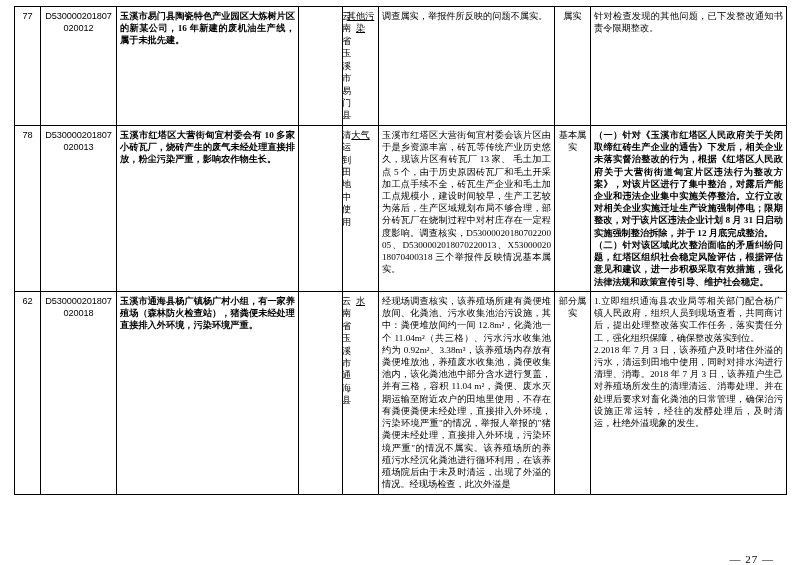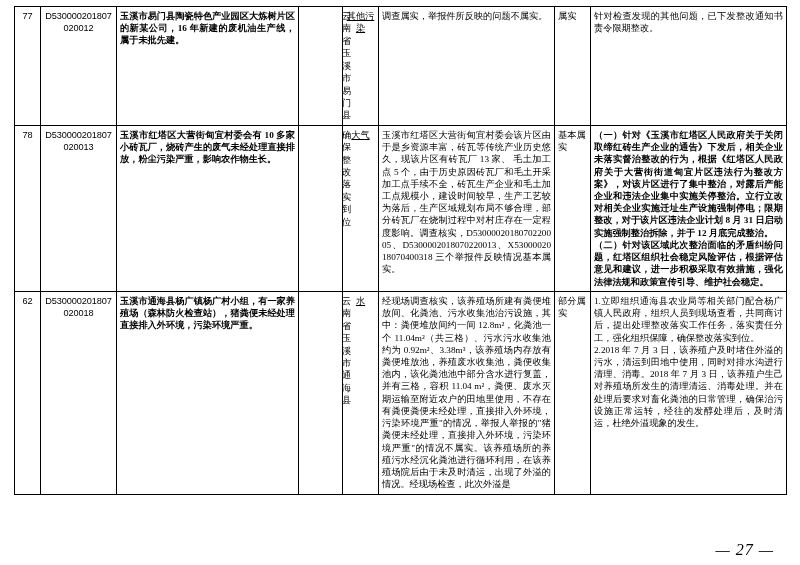--- a/index.html
+++ b/index.html
@@ -65,36 +65,36 @@
     text-align: center;
     vertical-align: middle;
     font-size: 9.2px;
   }
   td.type div { line-height: 1.35; text-decoration: underline; }
   td.body {
     text-align: justify;
     text-justify: inter-ideograph;
   }
   td.status {
+    text-align: center;
     vertical-align: middle;
     font-size: 9.2px;
   }
   td.status div { line-height: 1.35; }
   td.result {
     text-align: justify;
     text-justify: inter-ideograph;
   }
   .pagenum {
     position: absolute;
     right: 26px;
-    bottom: 6px;
-    font-size: 16px;
+    bottom: 0;
+    font-size: 11px;
     font-family: "Liberation Serif", serif;
     letter-spacing: 1px;
-    font-style: italic;
   }
   
   col.c1 { width: 26px; }
   col.c2 { width: 76px; }
   col.c3 { width: 182px; }
   col.c4 { width: 44px; }
   col.c5 { width: 36px; }
   col.c6 { width: 176px; }
   col.c7 { width: 36px; }
   col.c8 { width: 196px; }
@@ -132,21 +132,21 @@
           <div>属实</div>
         </td>
         <td class="result">针对检查发现的其他问题，已下发整改通知书 责令限期整改。</td>
       </tr>
 
       <tr>
         <td class="num">78</td>
         <td class="code">D530000201807020013</td>
         <td class="title">玉溪市红塔区大营街甸宜村委会有 10 多家小砖瓦厂，烧砖产生的废气未经处理直接排放，粉尘污染严重，影响农作物生长。</td>
         <td class="region">
-          <div>确保整改落实到位</div>
+          <div>清运到田地中使用</div>
         </td>
         <td class="type">
           <div>大气</div>
         </td>
         <td class="body">玉溪市红塔区大营街甸宜村委会该片区由于是乡资源丰富，砖瓦等传统产业历史悠久，现该片区有砖瓦厂 13 家、 毛土加工点 5 个，由于历史原因砖瓦厂和毛土开采加工点手续不全，砖瓦生产企业和毛土加工点规模小，建设时间较早，生产工艺较为落后，生产区域规划布局不够合理，部分砖瓦厂在烧制过程中对村庄存在一定程度影响。调查核实，D5300002018070220005、D5300002018070220013、X5300002018070400318 三个举报件反映情况基本属实。</td>
         <td class="status">
           <div>基本属实</div>
         </td>
         <td class="result" style="white-space: pre-line; font-weight: bold;">（一）针对《玉溪市红塔区人民政府关于关闭取缔红砖生产企业的通告》下发后，相关企业未落实督治整改的行为，根据《红塔区人民政府关于大营街街道甸宜片区违法行为整改方案》，对该片区进行了集中整治，对露后产能企业和违法企业集中实施关停整治。立行立改对相关企业实施迁址生产设施强制停电；限期整改，对于该片区违法企业计划 8 月 31 日启动实施强制整治拆除，并于 12 月底完成整治。
 （二）针对该区域此次整治面临的矛盾纠纷问题，红塔区组织社会稳定风险评估，根据评估意见和建议，进一步积极采取有效措施，强化法律法规和政策宣传引导、维护社会稳定。</td>

